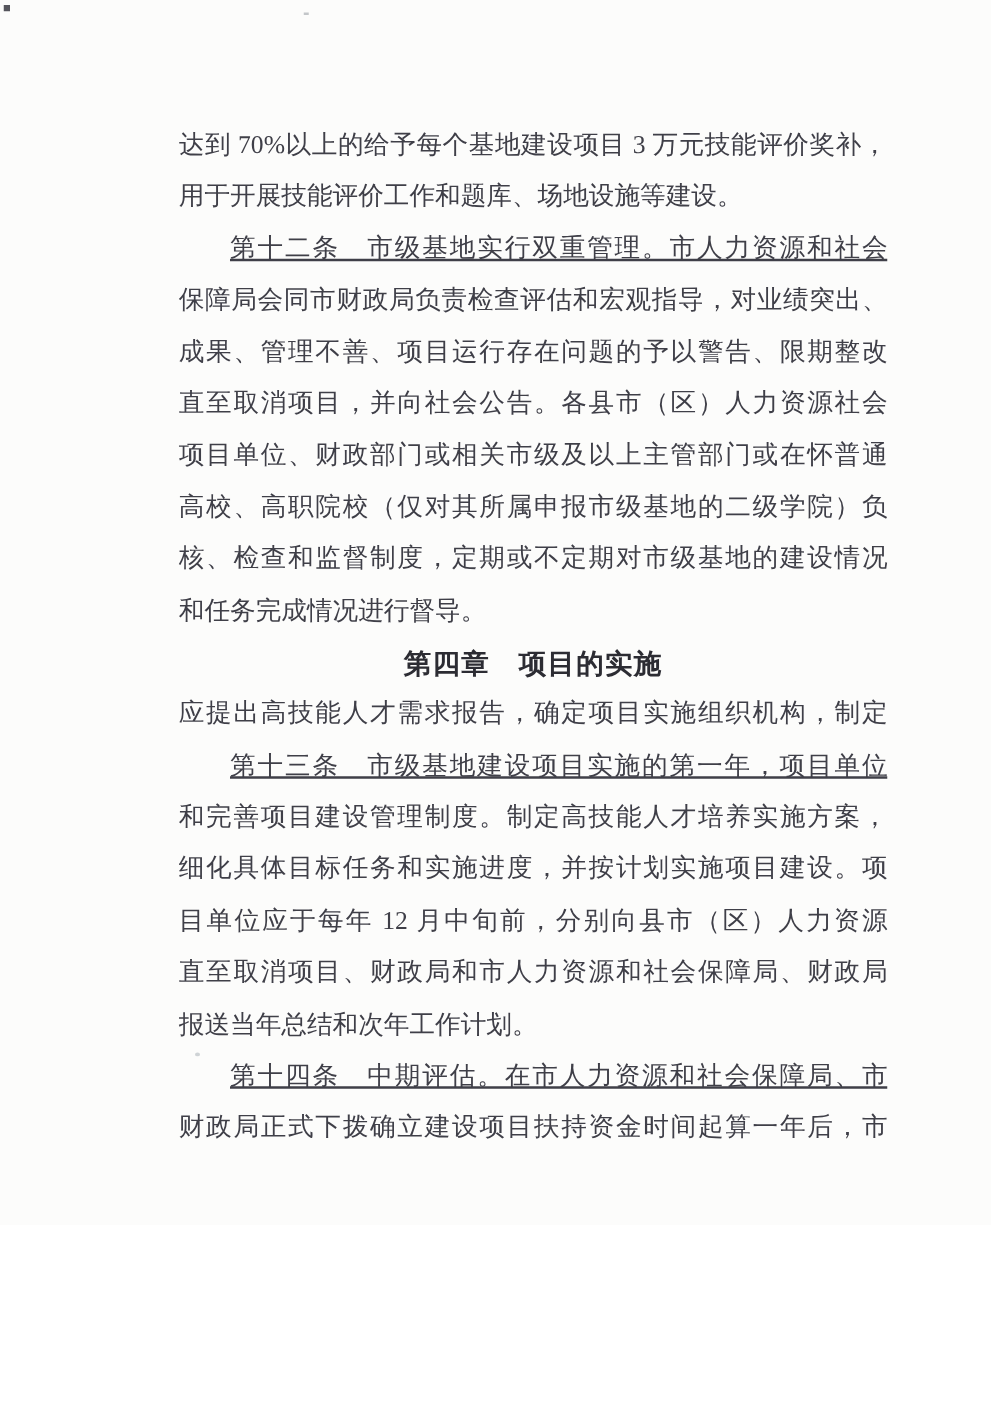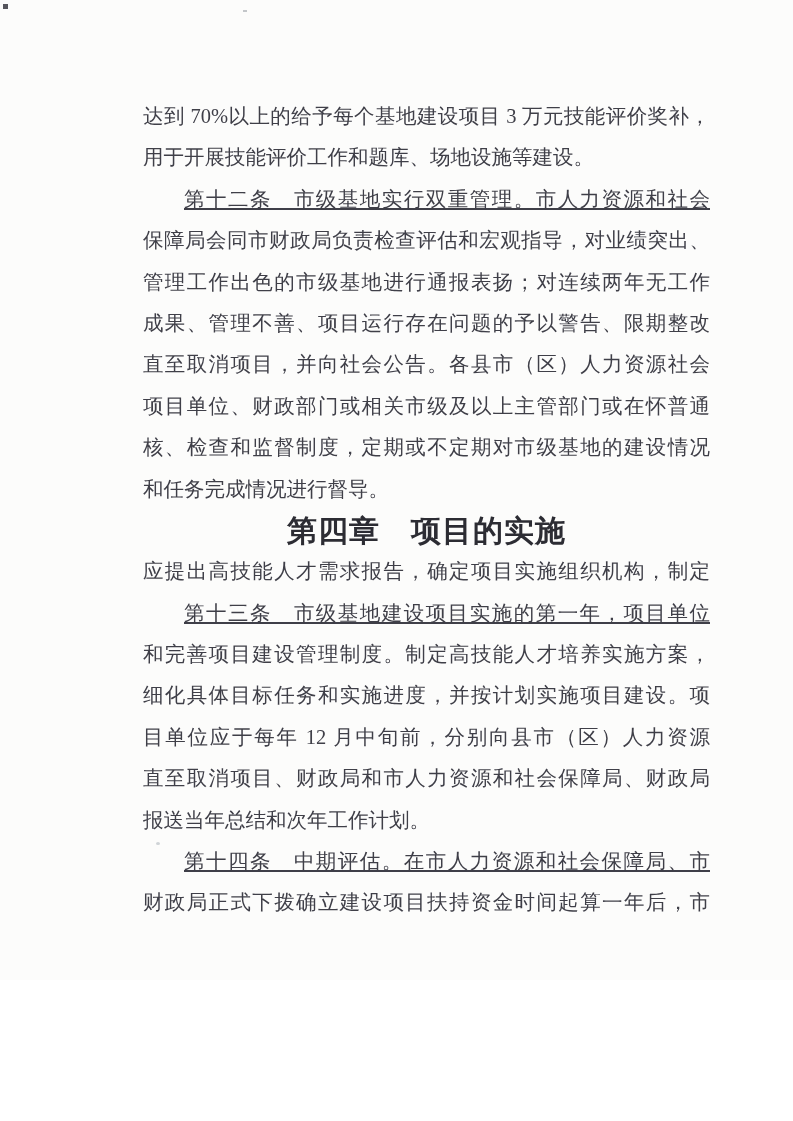--- a/index.html
+++ b/index.html
@@ -34,21 +34,21 @@
     text-align-last: justify;
     text-justify: inter-character;
   }
   .line.indent {
     padding-left: 41px;
     text-decoration: underline;
   }
   .line.heading {
     font-family: Liberation Serif, serif;
     font-weight: 700;
-    font-size: 30px;
+    font-size: 22px;
     letter-spacing: 1px;
     text-align: right;
     text-align-last: center;
     color: var(--heading-text, #2c2c33);
   }
   .page-number {
     position: absolute;
     top: 1038px;
     left: 143px;
     width: 567px;
@@ -71,24 +71,24 @@
   <div class="speck-1"></div>
   <div class="speck-2"></div>
   <div class="speck-3"></div>
   <div class="smudge"></div>
 
   <div class="text-block">
       <div class="line justify">达到 70%以上的给予每个基地建设项目 3 万元技能评价奖补，</div>
       <div class="line">用于开展技能评价工作和题库、场地设施等建设。</div>
       <div class="line indent justify">第十二条　市级基地实行双重管理。市人力资源和社会</div>
       <div class="line justify">保障局会同市财政局负责检查评估和宏观指导，对业绩突出、</div>
-      <div class="line justify">管理工作出色的市级基地进行通报表扬；对连续两年无工作</div>
       <div class="line justify">成果、管理不善、项目运行存在问题的予以警告、限期整改</div>
       <div class="line justify">直至取消项目，并向社会公告。各县市（区）人力资源社会</div>
       <div class="line justify">项目单位、财政部门或相关市级及以上主管部门或在怀普通</div>
+      <div class="line justify">高校、高职院校（仅对其所属申报市级基地的二级学院）负</div>
       <div class="line justify">核、检查和监督制度，定期或不定期对市级基地的建设情况</div>
       <div class="line">和任务完成情况进行督导。</div>
       <div class="line heading">第四章　项目的实施</div>
       <div class="line justify">应提出高技能人才需求报告，确定项目实施组织机构，制定</div>
       <div class="line indent justify">第十三条　市级基地建设项目实施的第一年，项目单位</div>
       <div class="line justify">和完善项目建设管理制度。制定高技能人才培养实施方案，</div>
       <div class="line justify">细化具体目标任务和实施进度，并按计划实施项目建设。项</div>
       <div class="line justify">目单位应于每年 12 月中旬前，分别向县市（区）人力资源</div>
       <div class="line justify">直至取消项目、财政局和市人力资源和社会保障局、财政局</div>
       <div class="line">报送当年总结和次年工作计划。</div>

